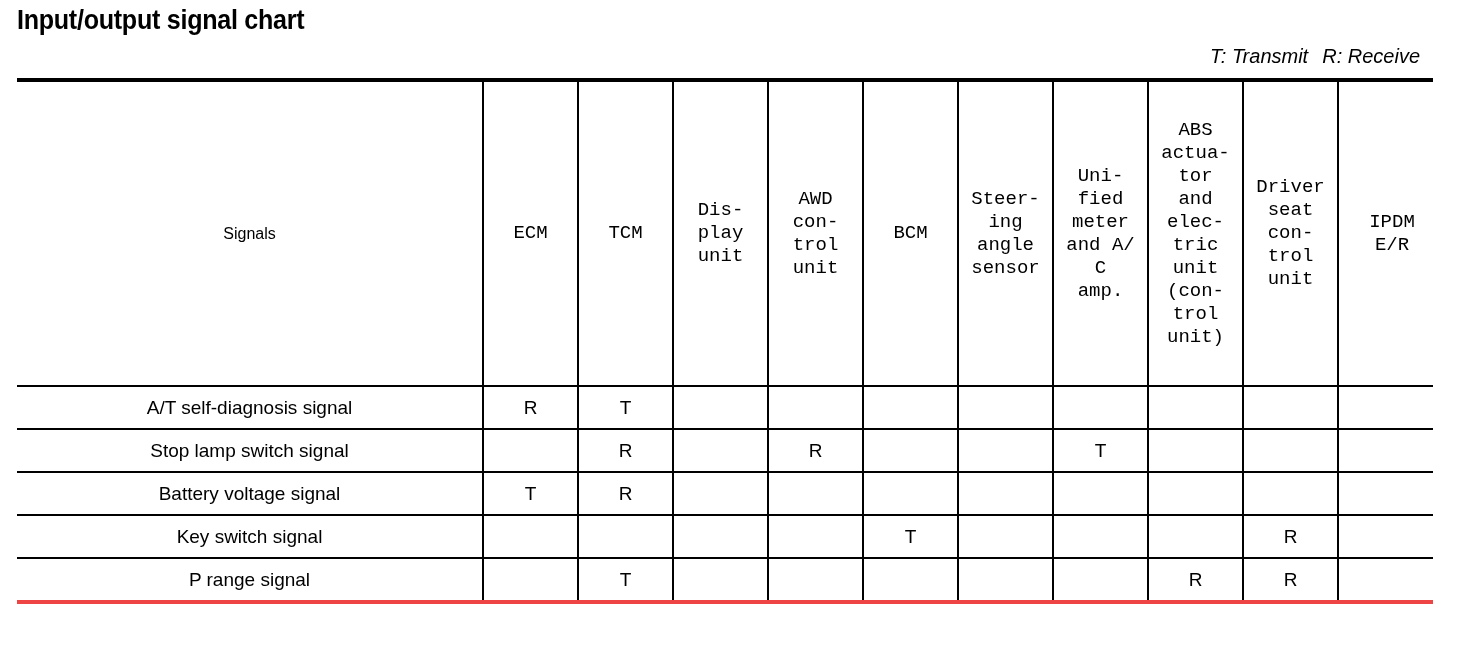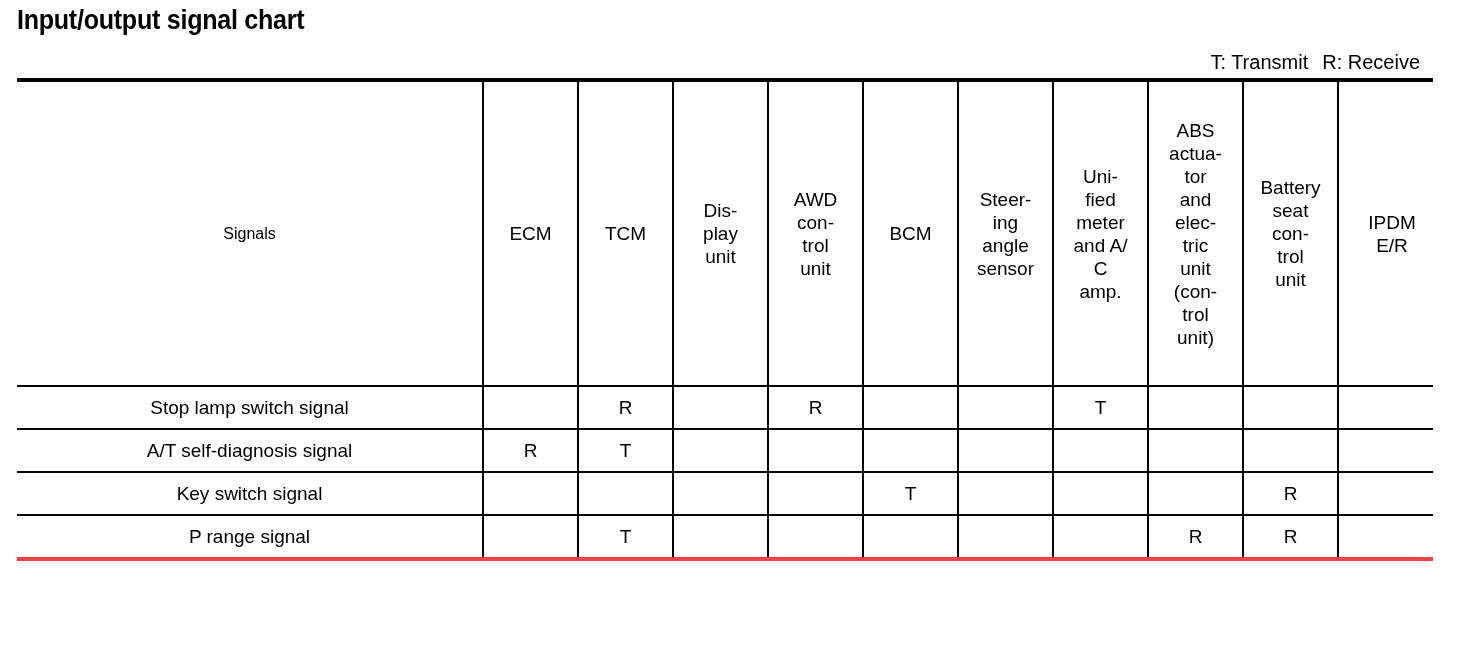--- a/index.html
+++ b/index.html
@@ -31,24 +31,25 @@
     transform: scaleX(0.93);
     transform-origin: left top;
     white-space: nowrap;
     line-height: 32px;
   }
 
   
   .legend {
     position: absolute;
     right: 42px;
-    top: 50px;
+    top: 44px;
     font-size: 20px;
     line-height: 24px;
     white-space: nowrap;
+    font-style: italic;
   }
   .legend .sep { display: inline-block; width: 14px; }
 
   
   .chart-table {
     position: absolute;
     left: 17px;
     top: 78px;
     width: 1413px;
     border-collapse: collapse;
@@ -74,20 +75,21 @@
     height: 303px;
     border-top: 4px solid #000;
     border-bottom: 2px solid #000;
   }
   .head-row .signals-head {
     font-size: 16px;
   }
   .colhead {
     padding: 6px 3px;
     vertical-align: middle;
+    font-family: Liberation Mono, monospace;
   }
   .colhead .lines { display: block; }
 
   
   .data-row > * {
     height: 41px;
     border-bottom: 2px solid #000;
   }
   .data-row:last-child > * {
     border-bottom: 4px solid #ef4444;
@@ -173,50 +175,63 @@
             <span class="lines">tor</span>
             <span class="lines">and</span>
             <span class="lines">elec-</span>
             <span class="lines">tric</span>
             <span class="lines">unit</span>
             <span class="lines">(con-</span>
             <span class="lines">trol</span>
             <span class="lines">unit)</span>
           </th>
           <th class="colhead">
-            <span class="lines">Battery</span>
+            <span class="lines">Driver</span>
             <span class="lines">seat</span>
             <span class="lines">con-</span>
             <span class="lines">trol</span>
             <span class="lines">unit</span>
           </th>
           <th class="colhead">
             <span class="lines">IPDM</span>
             <span class="lines">E/R</span>
           </th>
         </tr>
     </thead>
     <tbody id="table-body">
         <tr class="data-row">
+          <td class="row-label">A/T self-diagnosis signal</td>
+          <td class="mark">R</td>
+          <td class="mark">T</td>
+          <td class="mark"></td>
+          <td class="mark"></td>
+          <td class="mark"></td>
+          <td class="mark"></td>
+          <td class="mark"></td>
+          <td class="mark"></td>
+          <td class="mark"></td>
+          <td class="mark"></td>
+        </tr>
+        <tr class="data-row">
           <td class="row-label">Stop lamp switch signal</td>
           <td class="mark"></td>
           <td class="mark">R</td>
           <td class="mark"></td>
           <td class="mark">R</td>
           <td class="mark"></td>
           <td class="mark"></td>
           <td class="mark">T</td>
           <td class="mark"></td>
           <td class="mark"></td>
           <td class="mark"></td>
         </tr>
         <tr class="data-row">
-          <td class="row-label">A/T self-diagnosis signal</td>
-          <td class="mark">R</td>
-          <td class="mark">T</td>
+          <td class="row-label">Battery voltage signal</td>
+          <td class="mark">T</td>
+          <td class="mark">R</td>
           <td class="mark"></td>
           <td class="mark"></td>
           <td class="mark"></td>
           <td class="mark"></td>
           <td class="mark"></td>
           <td class="mark"></td>
           <td class="mark"></td>
           <td class="mark"></td>
         </tr>
         <tr class="data-row">

